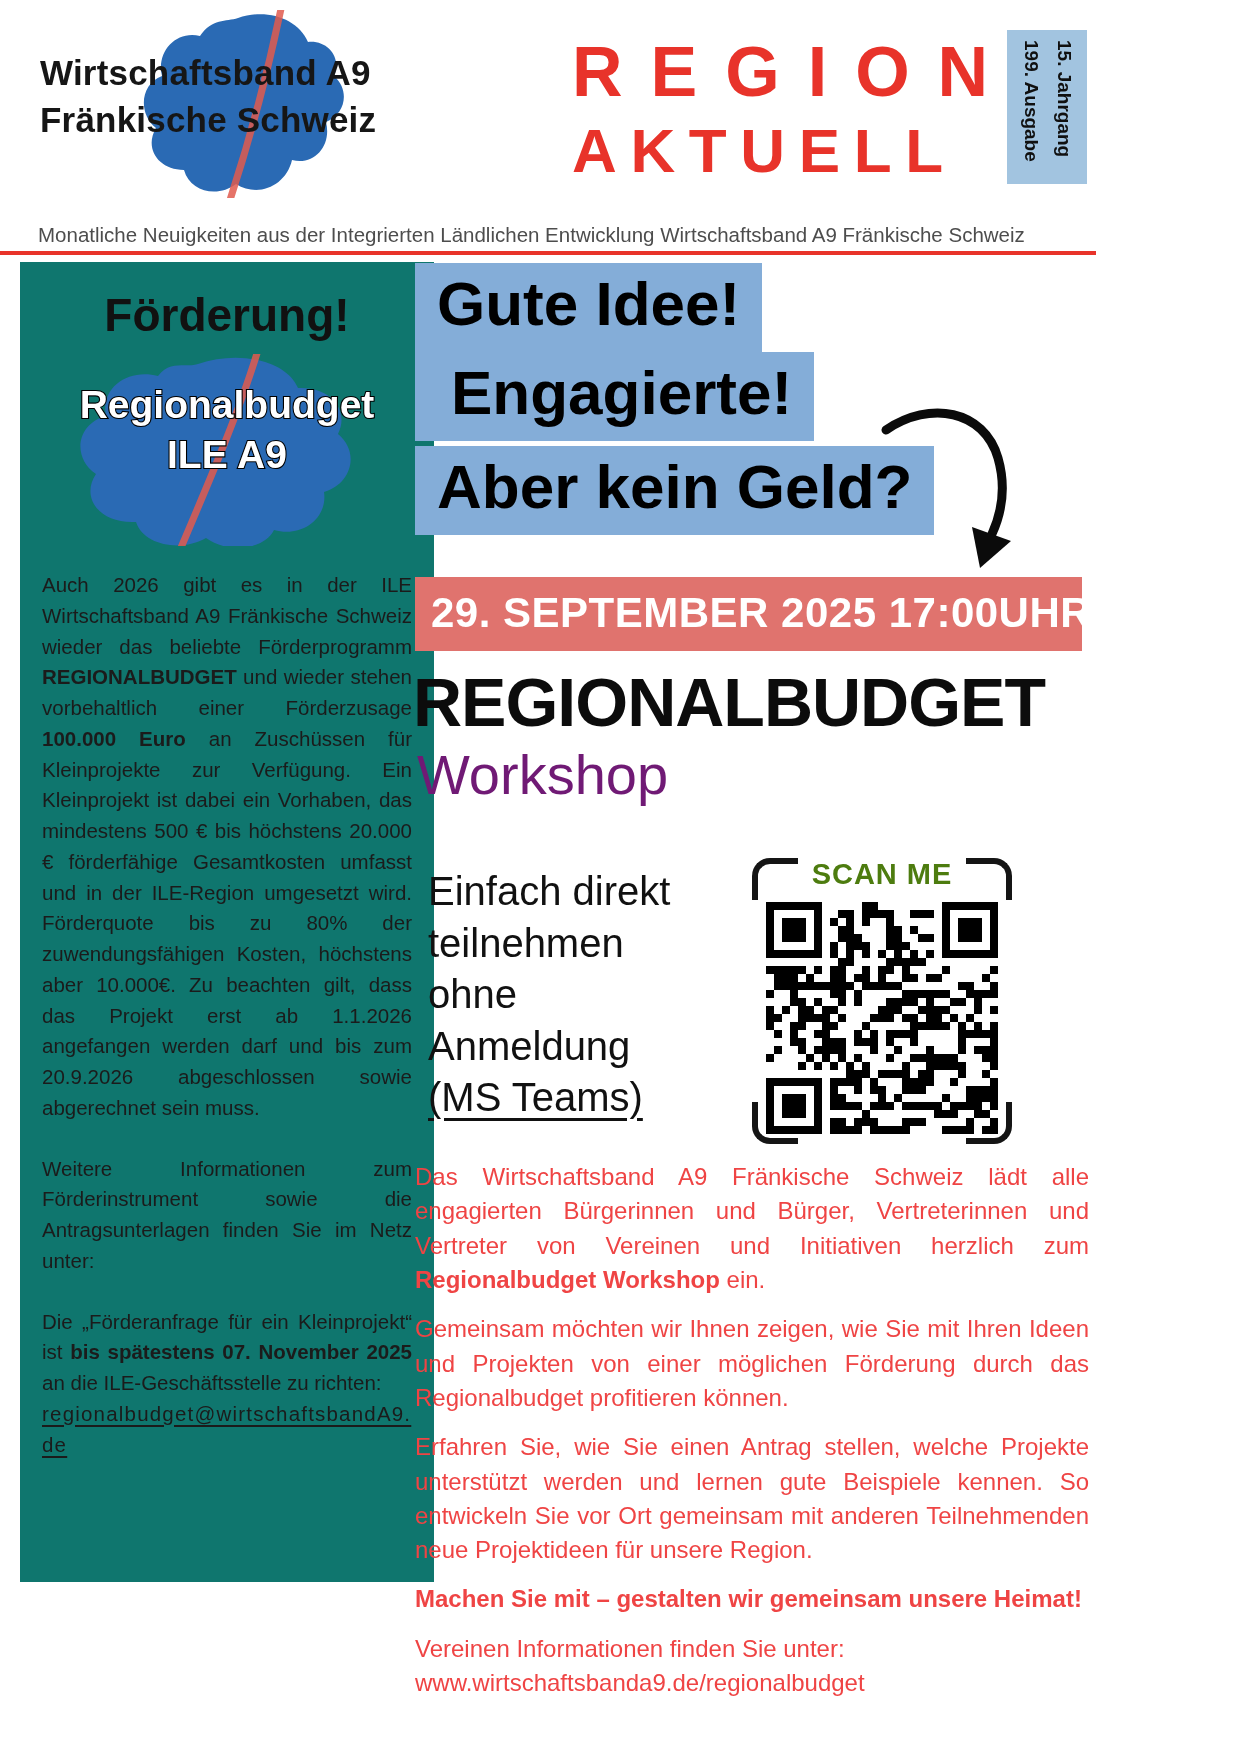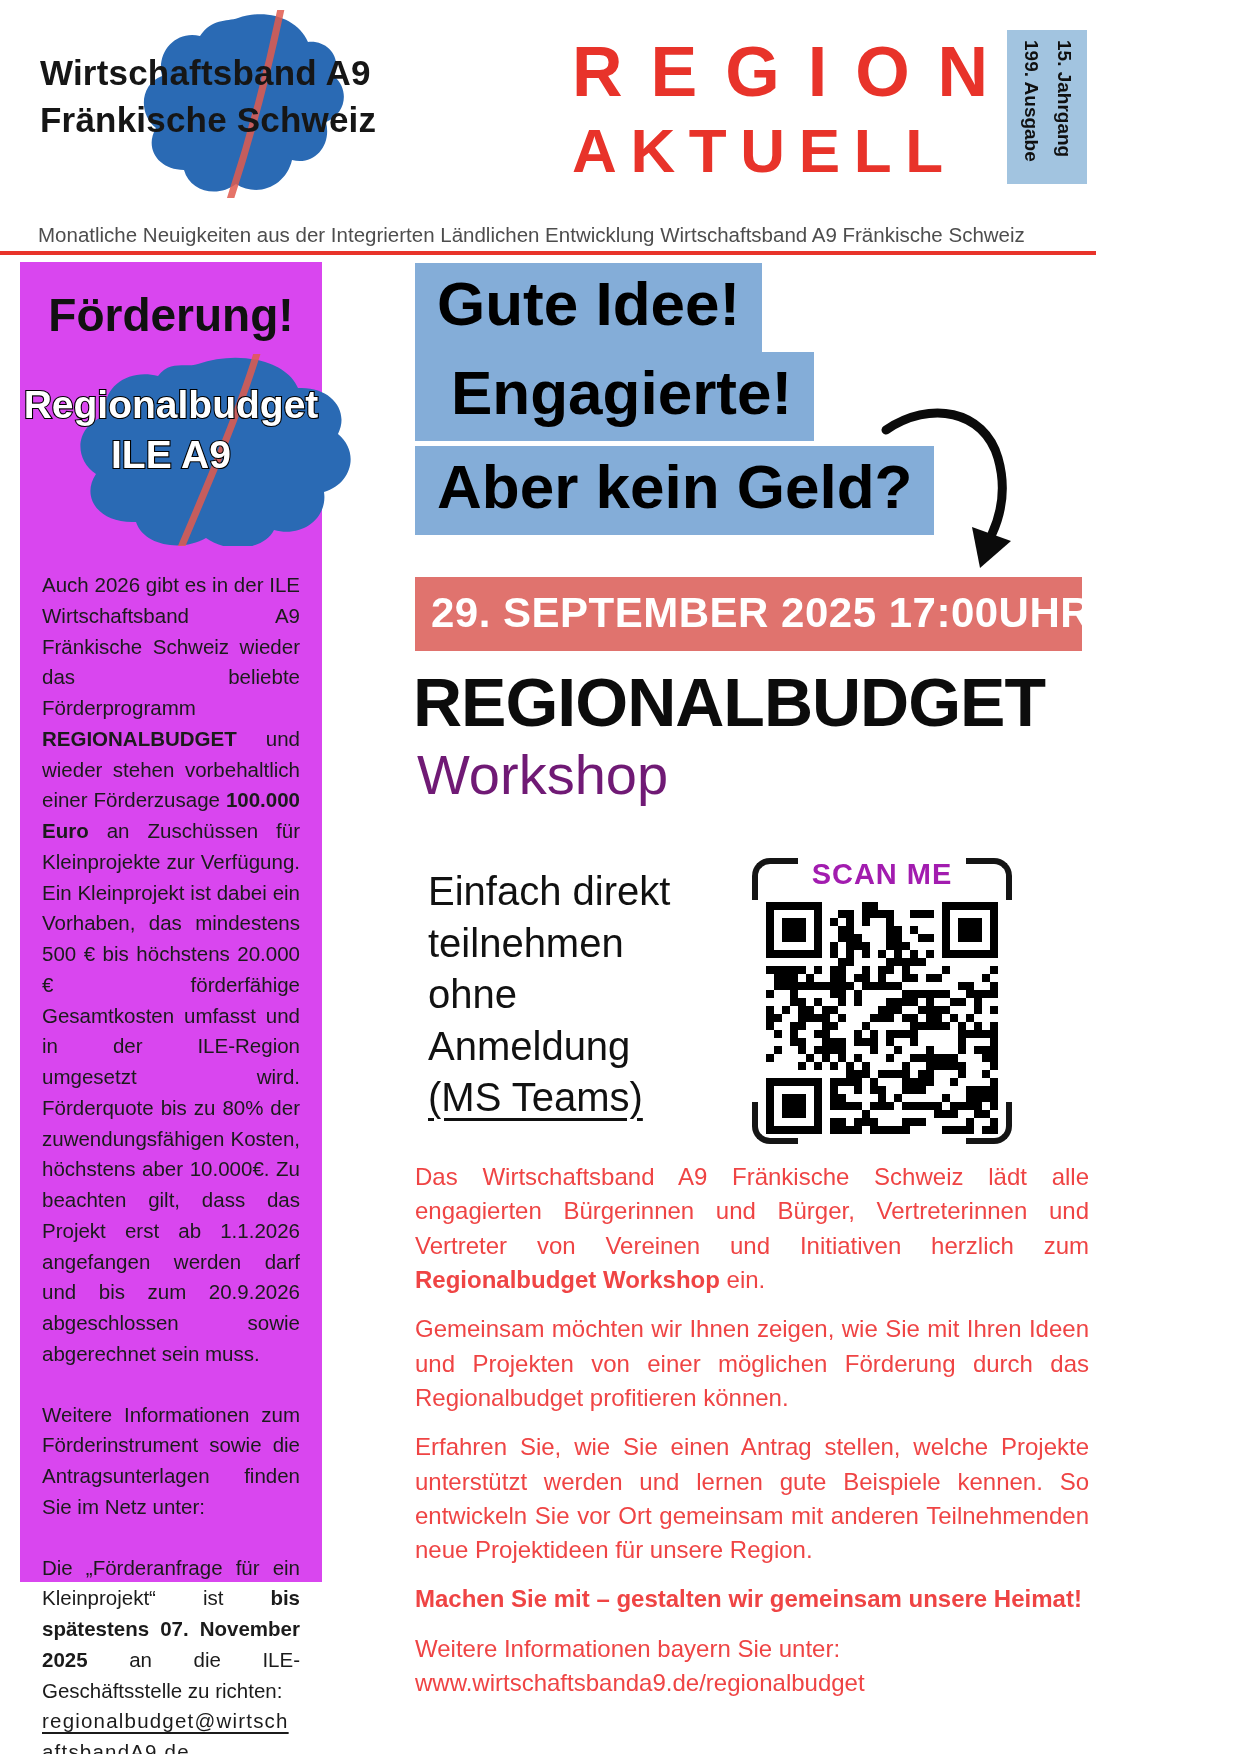--- a/index.html
+++ b/index.html
@@ -14,21 +14,21 @@
   .masthead .m1 { font-size:70px; letter-spacing:0.40em; line-height:1.2; }
   .masthead .m2 { font-size:62px; letter-spacing:0.22em; line-height:1.2; }
   .issue-box { position:absolute; left:1007px; top:30px; width:80px; height:154px; background:#a2c4e0;
                writing-mode:vertical-rl; padding:10px 6px; }
   .issue-box div { line-height:33px; font-size:19px; font-weight:700; color:#101010; text-align:left; }
   .tagline { position:absolute; left:38px; top:223px; width:1075px; font-size:20.5px; color:#4d4d4d;
              white-space:nowrap; overflow:hidden; }
   .red-rule { position:absolute; left:0; top:251px; width:1096px; height:4px; background:#e8332a; }
 
   
-  .left-col { position:absolute; left:20px; top:262px; width:302px; height:1320px; background:#d946ef; }
+  .left-col { position:absolute; left:20px; top:262px; width:414px; height:1320px; background:#0f766e; }
   .foerderung { margin:26px 0 0; text-align:center; font-size:46px; font-weight:600; color:#111; }
   .blob-wrap { position:relative; height:198px; margin-top:10px; }
   .blob-wrap svg { position:absolute; left:28px; top:2px; width:314px; height:192px; }
   .blob-caption { position:absolute; left:0; right:0; top:28px; text-align:center; z-index:1;
                   font-weight:700; line-height:1.28; }
   .blob-caption span { display:block; font-size:39px; color:#fff;
                        -webkit-text-stroke:2.2px #000; paint-order:stroke fill; }
   .left-paras { padding:20px 22px 0; font-size:20.5px; line-height:1.5; text-align:justify;
                 hyphens:auto; -webkit-hyphens:auto; color:#1b1b1b; }
   .left-paras p { margin:0 0 30px; }
@@ -50,21 +50,21 @@
   .rb-title { position:absolute; left:413px; top:663px; font-size:68px; font-weight:900;
               letter-spacing:-1px; color:#0c0c0c; }
   .rb-sub { position:absolute; left:417px; top:742px; font-size:56px; font-weight:300; color:#701a75; }
   .invite { position:absolute; left:428px; top:866px; width:340px; font-size:40px; font-weight:300;
             line-height:1.29; color:#111; }
   .invite span { display:block; }
   .invite .underline { text-decoration:underline; text-underline-offset:7px; text-decoration-thickness:2.5px; }
 
   .qr-block { position:absolute; left:752px; top:858px; width:260px; height:286px; }
   .scan-label { position:absolute; left:0; right:0; top:0; text-align:center; font-size:29px;
-                font-weight:800; letter-spacing:1px; color:#a21caf; }
+                font-weight:800; letter-spacing:1px; color:#4d7c0f; }
   .qr-canvas { position:absolute; left:14px; top:44px; width:232px; height:232px; }
   .corner { position:absolute; width:46px; height:42px; border:0 solid #151515; }
   .corner.tl { top:0; left:0; border-top-width:6px; border-left-width:6px; border-top-left-radius:18px; }
   .corner.tr { top:0; right:0; border-top-width:6px; border-right-width:6px; border-top-right-radius:18px; }
   .corner.bl { bottom:0; left:0; border-bottom-width:6px; border-left-width:6px; border-bottom-left-radius:18px; }
   .corner.br { bottom:0; right:0; border-bottom-width:6px; border-right-width:6px; border-bottom-right-radius:18px; }
 
   .body-copy { position:absolute; left:415px; top:1160px; width:674px; font-size:24px;
                line-height:1.43; color:#ef4444; }
   .body-copy p { margin:0 0 15px; text-align:justify; hyphens:auto; -webkit-hyphens:auto; }
@@ -488,18 +488,18 @@
           <rect x="16" y="192" width="24" height="24" fill="#000"></rect>
         </svg></div>
   </div>
 
   <div class="body-copy">
     <p><span>Das Wirtschaftsband A9 Fränkische Schweiz lädt alle engagierten Bürgerinnen und Bürger, Vertreterinnen und Vertreter von Vereinen und Initiativen herzlich zum </span><span class="bold">Regionalbudget Workshop</span><span> ein.</span></p>
     <p>Gemeinsam möchten wir Ihnen zeigen, wie Sie mit Ihren Ideen und Projekten von einer möglichen Förderung durch das Regionalbudget profitieren können.</p>
     <p>Erfahren Sie, wie Sie einen Antrag stellen, welche Projekte unterstützt werden und lernen gute Beispiele kennen. So entwickeln Sie vor Ort gemeinsam mit anderen Teilnehmenden neue Projektideen für unsere Region.</p>
     <p class="cta">Machen Sie mit – gestalten wir gemeinsam unsere Heimat!</p>
     <p class="no-justify">
-      <span>Weitere Informationen bayern Sie unter:</span><br>
+      <span>Vereinen Informationen finden Sie unter:</span><br>
       <span>www.wirtschaftsbanda9.de/regionalbudget</span>
     </p>
   </div>
 
 </div>
 
 </body></html>

